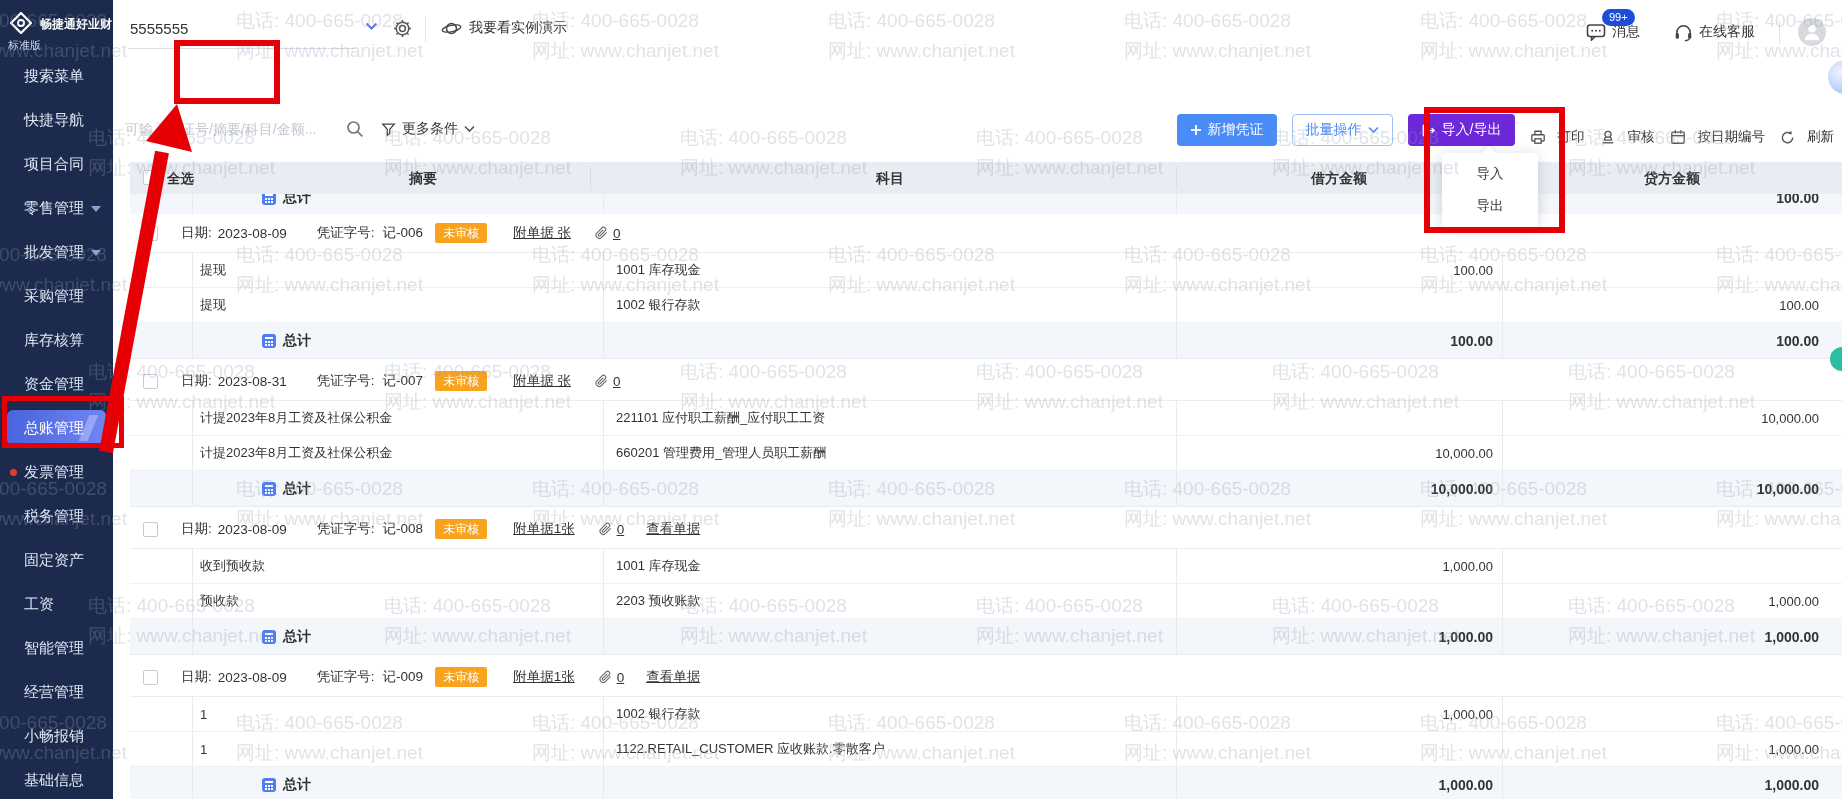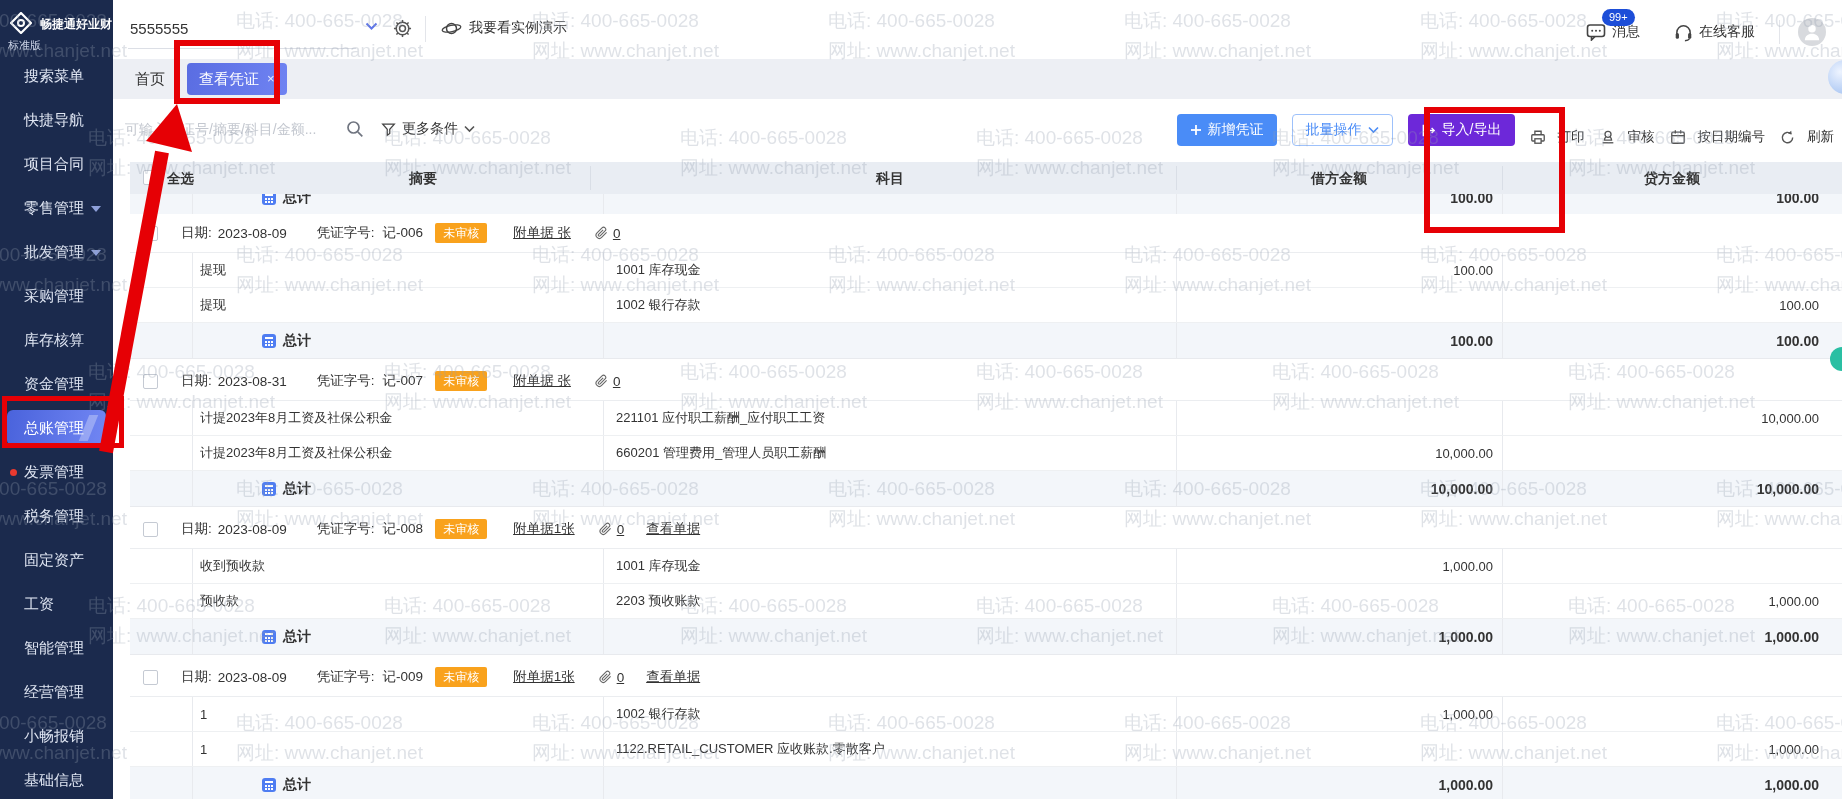--- a/index.html
+++ b/index.html
@@ -208,27 +208,20 @@
       <span class="top-div2"></span>
       <span class="avatar">
         <svg width="22" height="22" viewBox="0 0 20 20">
             <circle cx="10" cy="7" r="3.4" fill="#fff"></circle>
             <path d="M3.5,17.5 c0-3.6 2.9-5.8 6.5-5.8 s6.5,2.2 6.5,5.8 z" fill="#fff"></path>
           </svg>
       </span>
     </div>
   </header>
 
-  <div class="tabrow">
-      <div class="tab"><div style="display: inline;">首页</div></div>
-      <div class="tab active">
-        <div style="display: inline;">查看凭证</div>
-        <div class="close" style="display: inline;">×</div>
-      </div>
-    </div>
 
   <div class="toolbar">
     <input class="search-input" type="text" placeholder="可输入凭证号/摘要/科目/金额..." style="">
     <span class="search-icon">
       <svg width="18" height="18" viewBox="0 0 18 18">
           <circle cx="7.5" cy="7.5" r="5.5" fill="none" stroke="#707580" stroke-width="1.7"></circle>
           <line x1="11.8" y1="11.8" x2="16.3" y2="16.3" stroke="#707580" stroke-width="1.7"></line>
         </svg>
     </span>
     <span class="more-cond">
@@ -481,20 +474,24 @@
         </div>
         <div class="trow total">
           <div class="calc-icon"></div>
           <div class="total-label">总计</div>
           <div class="c-deb">1,000.00</div>
           <div class="c-cred">1,000.00</div>
         </div>
       </div>
     </div>
 
+  <div class="dropdown">
+      <div class="dd-item">导入</div>
+      <div class="dd-item">导出</div>
+    </div>
 
   <div class="float-blue"></div>
   <div class="float-teal"></div>
 
   <div class="watermark-layer">
       <div class="wm-tile" style="left: -60px; top: 6px;">
         <div>电话: 400-665-0028</div>
         <div>网址: www.chanjet.net</div>
       </div>
       <div class="wm-tile" style="left: 236px; top: 6px;">

